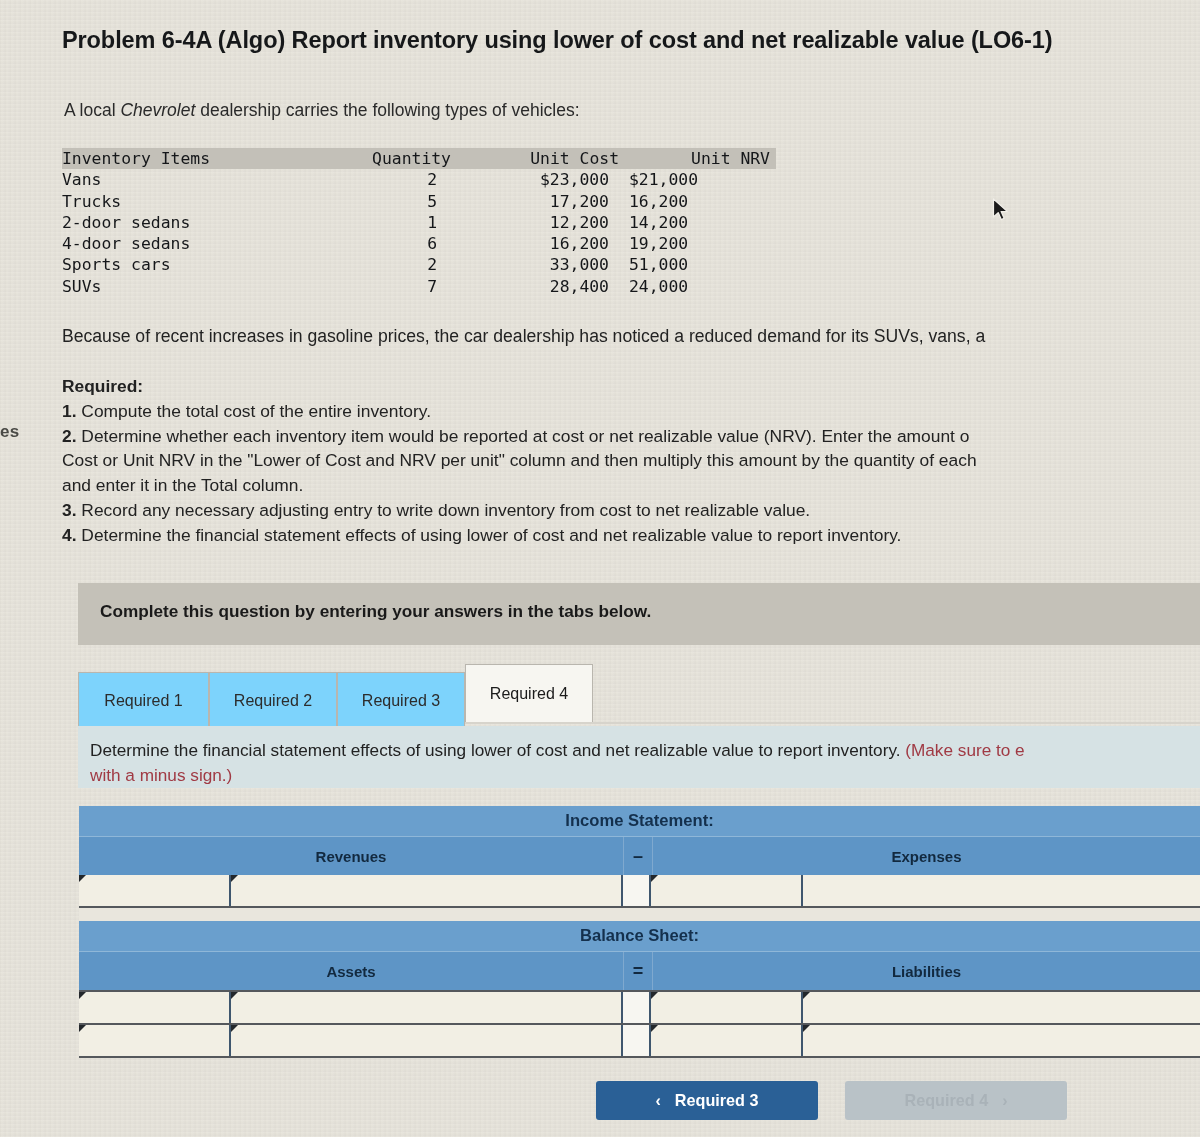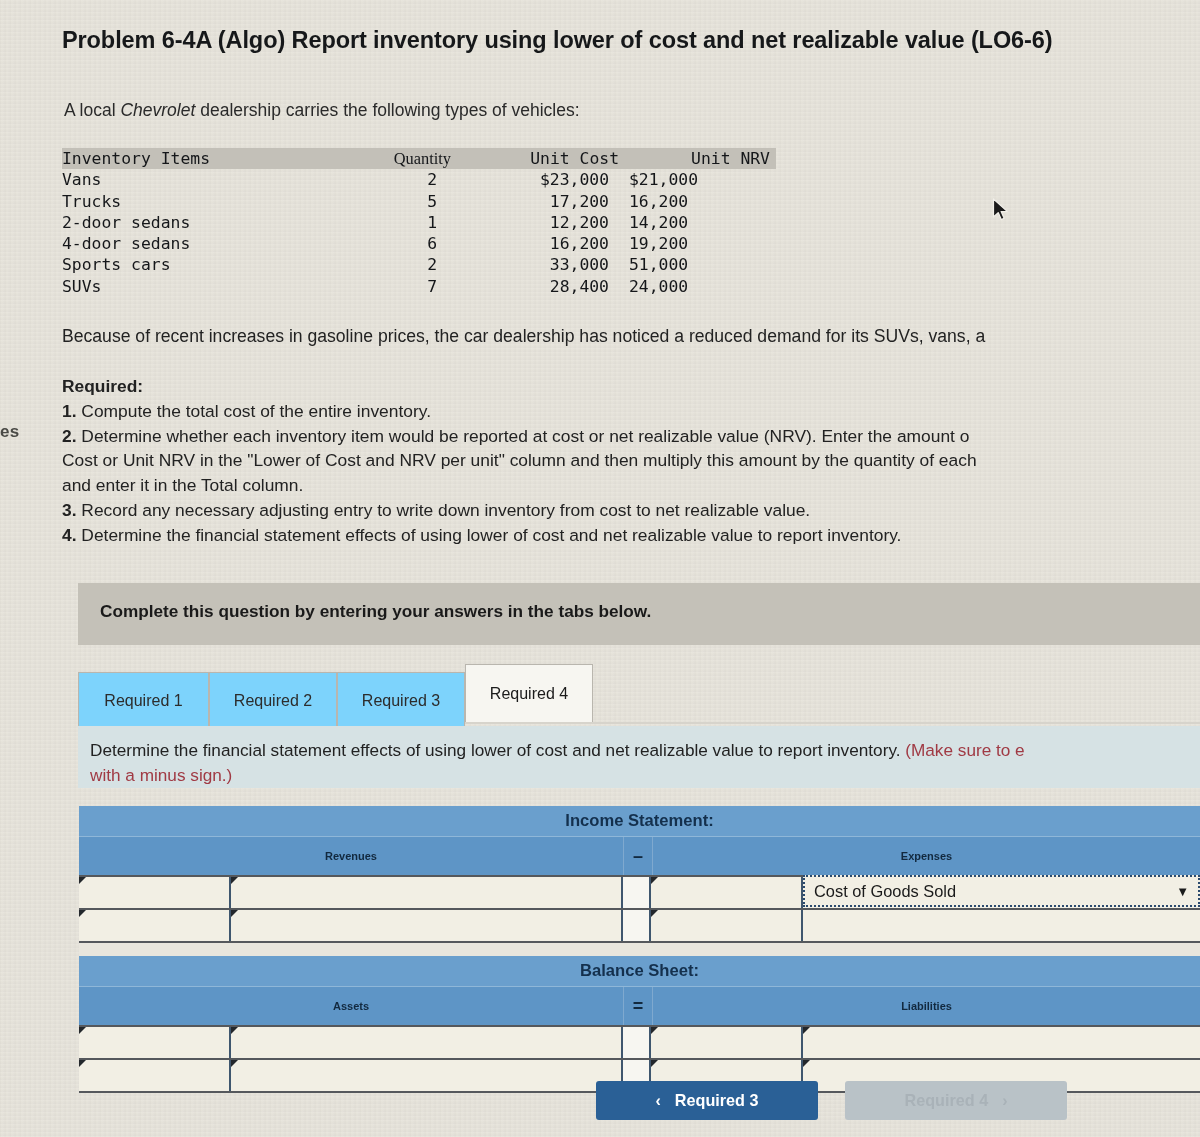--- a/index.html
+++ b/index.html
@@ -80,21 +80,21 @@
     font-weight: normal;
   }
   .inv thead th {
     background: #c3c0b8;
     font-weight: normal;
   }
   .inv .c-item   { width: 245px; text-align: left; }
   .inv .c-qty    { width: 130px; text-align: right; padding-right: 22px;}
   .inv .c-cost   { width: 150px; text-align: right; padding-right: 20px;}
   .inv .c-nrv    { width: 135px; padding-right: 12px;}
-  .inv thead .c-qty  { text-align: right; padding-right: 8px; font-family: Liberation Serif, serif;}
+  .inv thead .c-qty  { text-align: right; padding-right: 8px;}
   .inv thead .c-cost { text-align: right; padding-right: 10px;}
   .inv thead .c-nrv  { text-align: right; padding-right: 6px;}
 
   .para-because {
     position: absolute;
     left: 62px;
     top: 326px;
     font-size: 17.6px;
     color: #222;
     white-space: nowrap;
@@ -212,21 +212,21 @@
   }
   .ws-colhead {
     display: flex;
     height: 38px;
     background: #5e95c6;
   }
   .ws-colhead .cell {
     display: flex;
     align-items: center;
     justify-content: center;
-    font-size: 11px;
+    font-size: 15px;
     font-weight: 700;
     color: #12293f;
   }
   .ws-colhead .left  { width: 544px; border-right: 1px solid #7fa9cf;}
   .ws-colhead .op    { width: 28px;  border-right: 1px solid #7fa9cf; font-size: 18px;}
   .ws-colhead .right { flex: 1; }
 
   .ws-row {
     display: flex;
     height: 31px;
@@ -320,21 +320,21 @@
 </style>
 </head>
 <body>
 
 <div class="page"></div>
 
 <div class="left-gutter-text">es</div>
 
 <div class="content">
 
-  <div class="prob-title">Problem 6-4A (Algo) Report inventory using lower of cost and net realizable value (LO6-6)</div>
+  <div class="prob-title">Problem 6-4A (Algo) Report inventory using lower of cost and net realizable value (LO6-1)</div>
 
   <div class="intro"><span>A local </span><i>Chevrolet</i><span> dealership carries the following types of vehicles:</span></div>
 
   <table class="inv">
     <thead>
       <tr>
         <th class="c-item">Inventory Items</th>
         <th class="c-qty">Quantity</th>
         <th class="c-cost">Unit Cost</th>
         <th class="c-nrv">Unit NRV</th>
@@ -423,38 +423,20 @@
   <div class="ws">
 
     <div class="ws-section-title">Income Statement:</div>
 
     <div class="ws-colhead">
       <div class="cell left">Revenues</div>
       <div class="cell op">–</div>
       <div class="cell right">Expenses</div>
     </div>
 
-    <div class="ws-row">
-      <div class="cellbox narrow">
-          <span class="marker"></span>
-        </div>
-      <div class="cellbox wide">
-          <span class="marker"></span>
-        </div>
-      <div class="cellbox gap"></div>
-      <div class="cellbox narrow">
-          <span class="marker"></span>
-        </div>
-      <div class="cellbox wide2">
-        <div class="dropdown">
-          <span class="lbl">Cost of Goods Sold</span>
-          <span class="arrow">▼</span>
-        </div>
-      </div>
-    </div>
 
     <div class="ws-row tight">
       <div class="cellbox narrow">
           <span class="marker"></span>
         </div>
       <div class="cellbox wide">
           <span class="marker"></span>
         </div>
       <div class="cellbox gap"></div>
       <div class="cellbox narrow">

